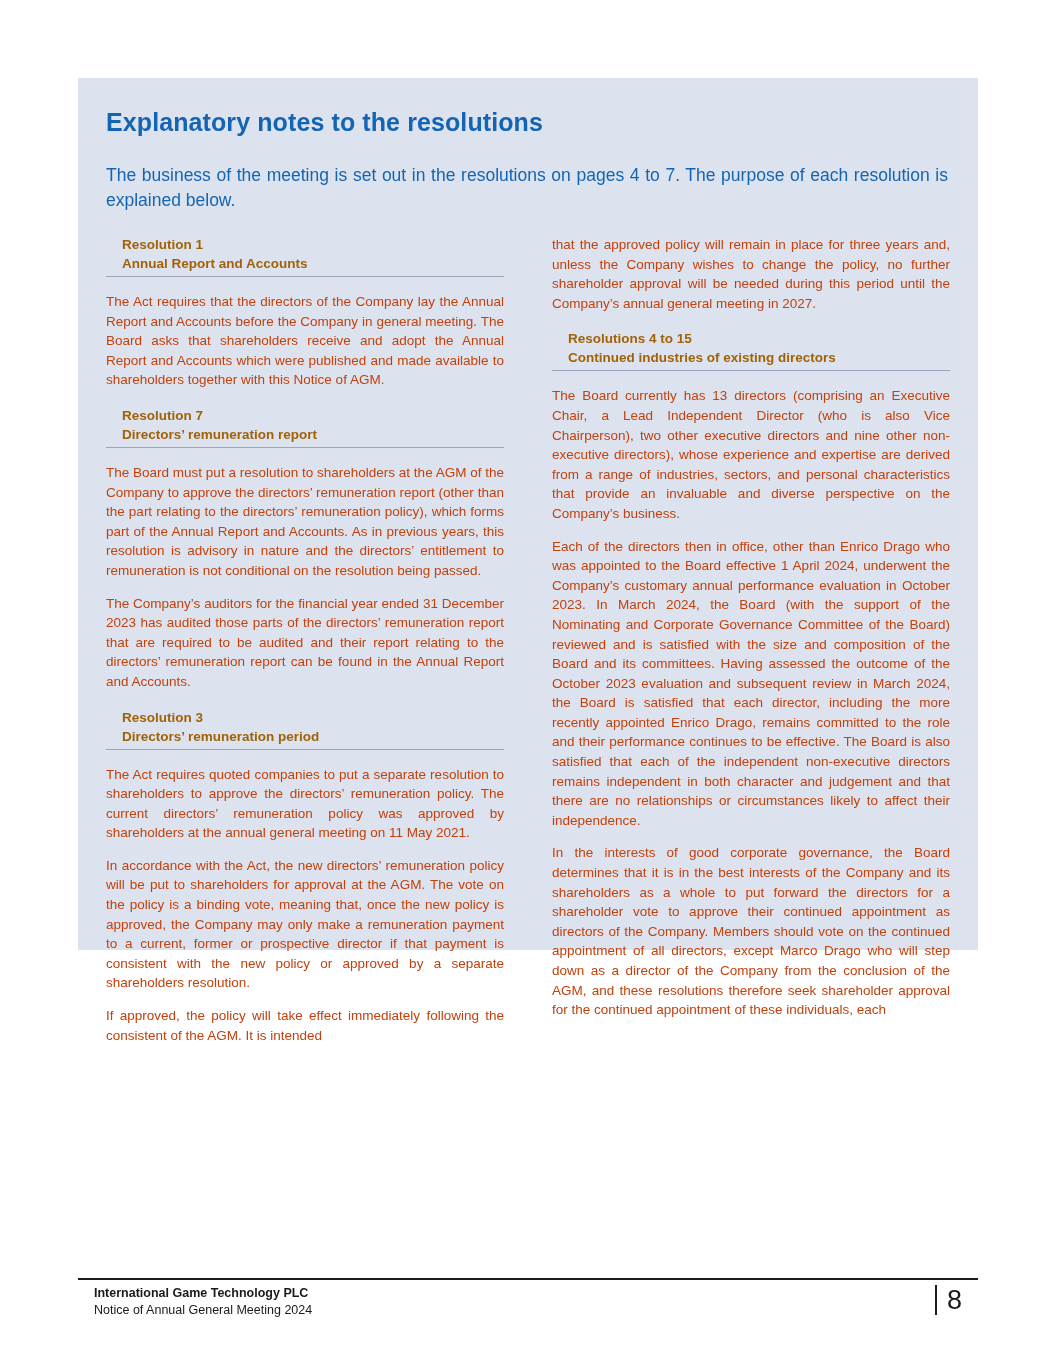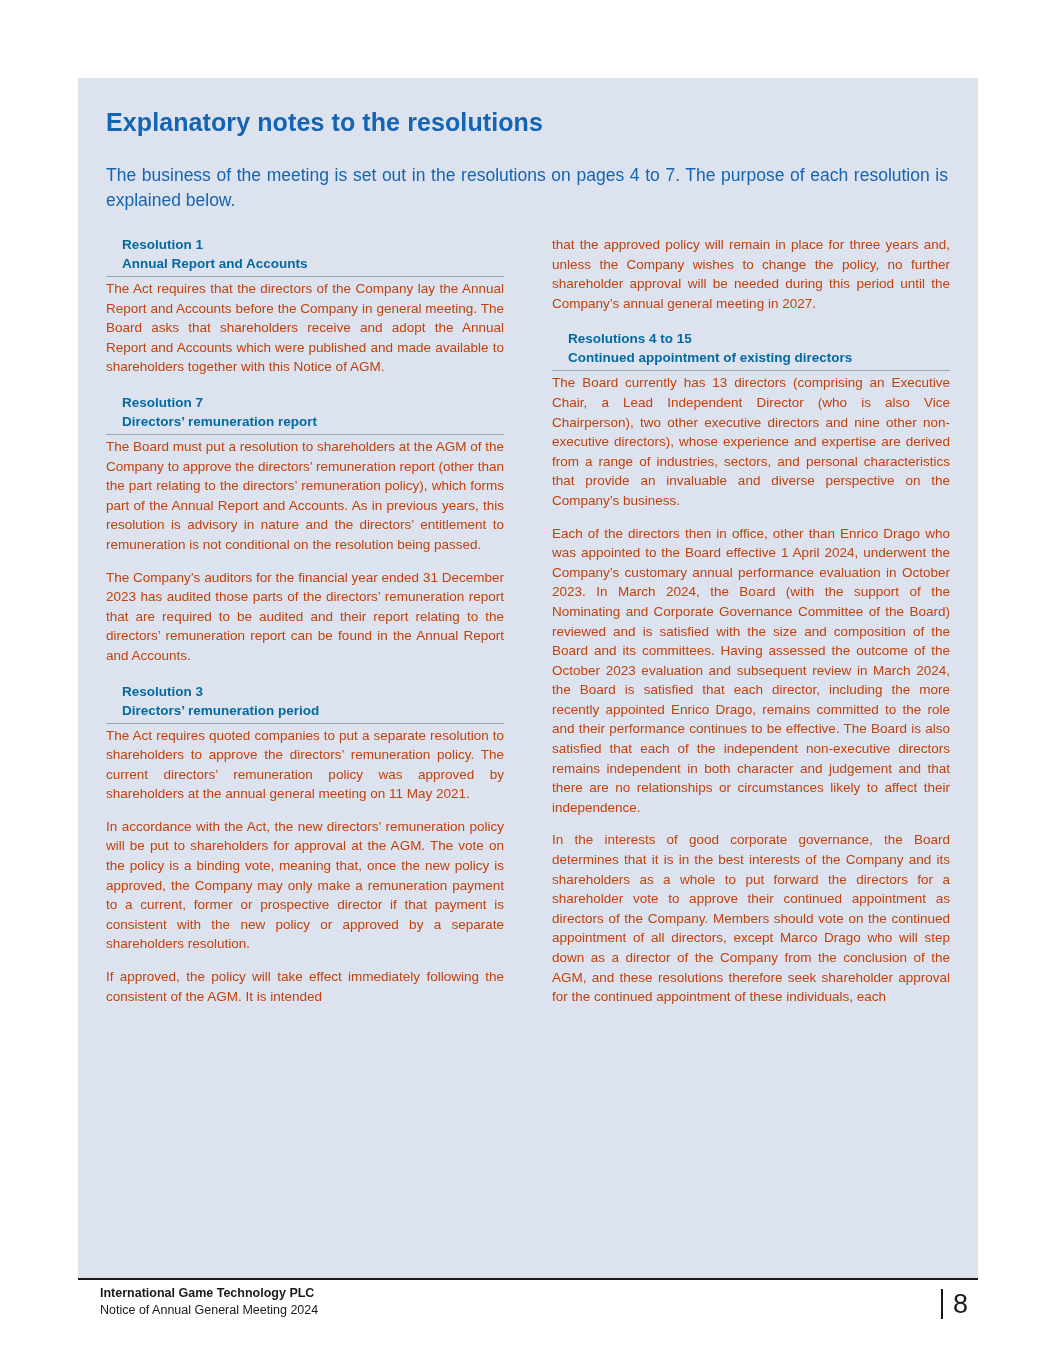--- a/index.html
+++ b/index.html
@@ -13,21 +13,21 @@
     font-family: "Liberation Sans", sans-serif;
     color: #1a1a1a;
     position: relative;
     overflow: hidden;
   }
   .page {
     position: absolute;
     left: 78px;
     top: 78px;
     width: 900px;
-    height: 1200px;
+    height: 872px;
     background: #dde3ee;
     box-sizing: border-box;
     padding: 24px 28px 10px 28px;
   }
   .page-title {
     color: #1464b4;
     font-size: 25px;
     font-weight: bold;
     margin: 6px 0 16px 0;
     letter-spacing: 0.1px;
@@ -43,55 +43,55 @@
   }
   .columns {
     display: flex;
     gap: 48px;
     align-items: flex-start;
   }
   .col {
     width: 404px;
   }
   .res-head {
-    color: #0369a1;
+    color: #a16207;
     font-weight: bold;
     font-size: 13.5px;
     line-height: 19px;
     padding-left: 16px;
   }
   .res-head.sub {
     border-bottom: 1.5px solid #9aa6bb;
     padding-bottom: 3px;
-    margin-bottom: 2px;
+    margin-bottom: 15px;
   }
   .block {
     margin-bottom: 14px;
   }
   p.body {
     font-size: 13.5px;
     line-height: 19.6px;
     text-align: justify;
     margin: 0 0 13px 0;
     color: #c2410c;
     hyphens: none;
   }
   p.body:last-child {
     margin-bottom: 0;
   }
   .spacer-top {
     margin-top: 16px;
   }
   .footer {
     position: absolute;
-    left: 84px;
+    left: 78px;
     top: 1285px;
     width: 900px;
     display: flex;
-    align-items: flex-end;
+    align-items: flex-start;
     justify-content: space-between;
   }
   .footer-rule {
     position: absolute;
     left: 78px;
     top: 1278px;
     width: 900px;
     height: 1.5px;
     background: #1a1a1a;
   }
@@ -155,21 +155,21 @@
       </div>
 
     </div>
 
     <div class="col">
 
       <p class="body">that the approved policy will remain in place for three years and, unless the Company wishes to change the policy, no further shareholder approval will be needed during this period until the Company’s annual general meeting in 2027.</p>
 
       <div class="block spacer-top">
         <div class="res-head">Resolutions 4 to 15</div>
-        <div class="res-head sub">Continued appointment of existing directors</div>
+        <div class="res-head sub">Continued industries of existing directors</div>
         <p class="body">The Board currently has 13 directors (comprising an Executive Chair, a Lead Independent Director (who is also Vice Chairperson), two other executive directors and nine other non-executive directors), whose experience and expertise are derived from a range of industries, sectors, and personal characteristics that provide an invaluable and diverse perspective on the Company’s business.</p>
         <p class="body">Each of the directors then in office, other than Enrico Drago who was appointed to the Board effective 1 April 2024, underwent the Company’s customary annual performance evaluation in October 2023. In March 2024, the Board (with the support of the Nominating and Corporate Governance Committee of the Board) reviewed and is satisfied with the size and composition of the Board and its committees. Having assessed the outcome of the October 2023 evaluation and subsequent review in March 2024, the Board is satisfied that each director, including the more recently appointed Enrico Drago, remains committed to the role and their performance continues to be effective. The Board is also satisfied that each of the independent non-executive directors remains independent in both character and judgement and that there are no relationships or circumstances likely to affect their independence.</p>
         <p class="body">In the interests of good corporate governance, the Board determines that it is in the best interests of the Company and its shareholders as a whole to put forward the directors for a shareholder vote to approve their continued appointment as directors of the Company. Members should vote on the continued appointment of all directors, except Marco Drago who will step down as a director of the Company from the conclusion of the AGM, and these resolutions therefore seek shareholder approval for the continued appointment of these individuals, each</p>
       </div>
 
     </div>
 
   </div>
 
 </div>

